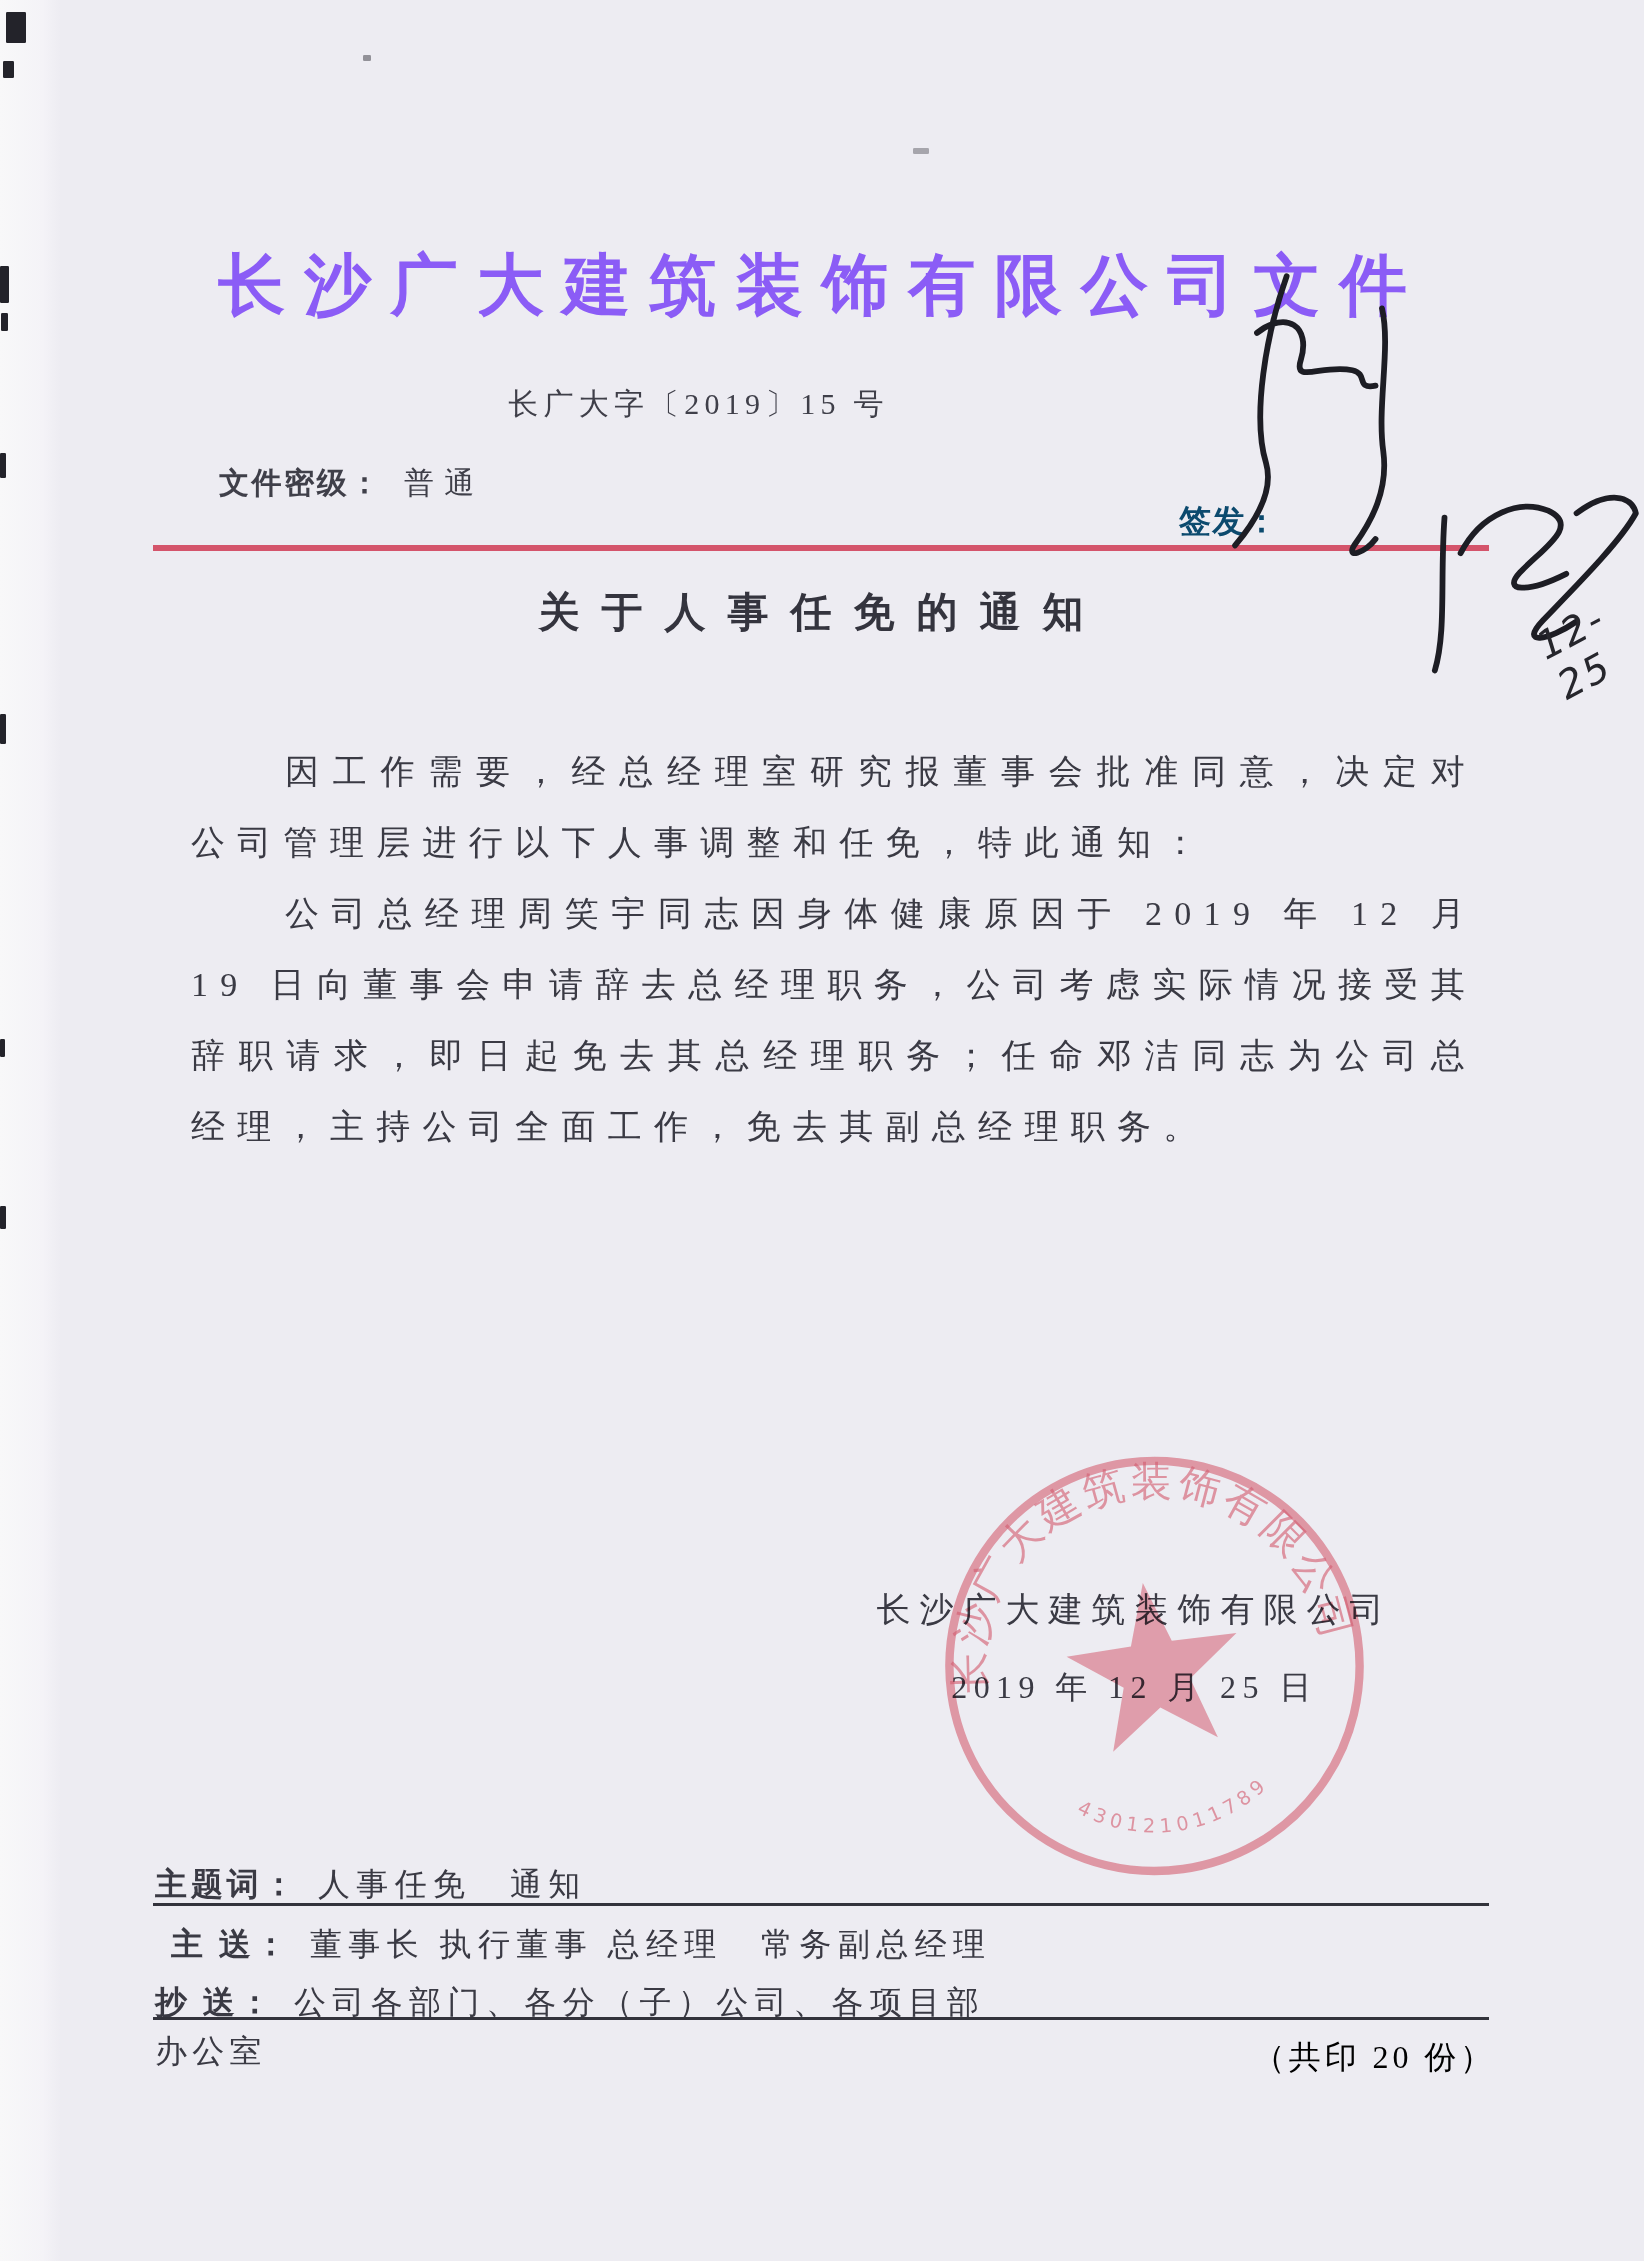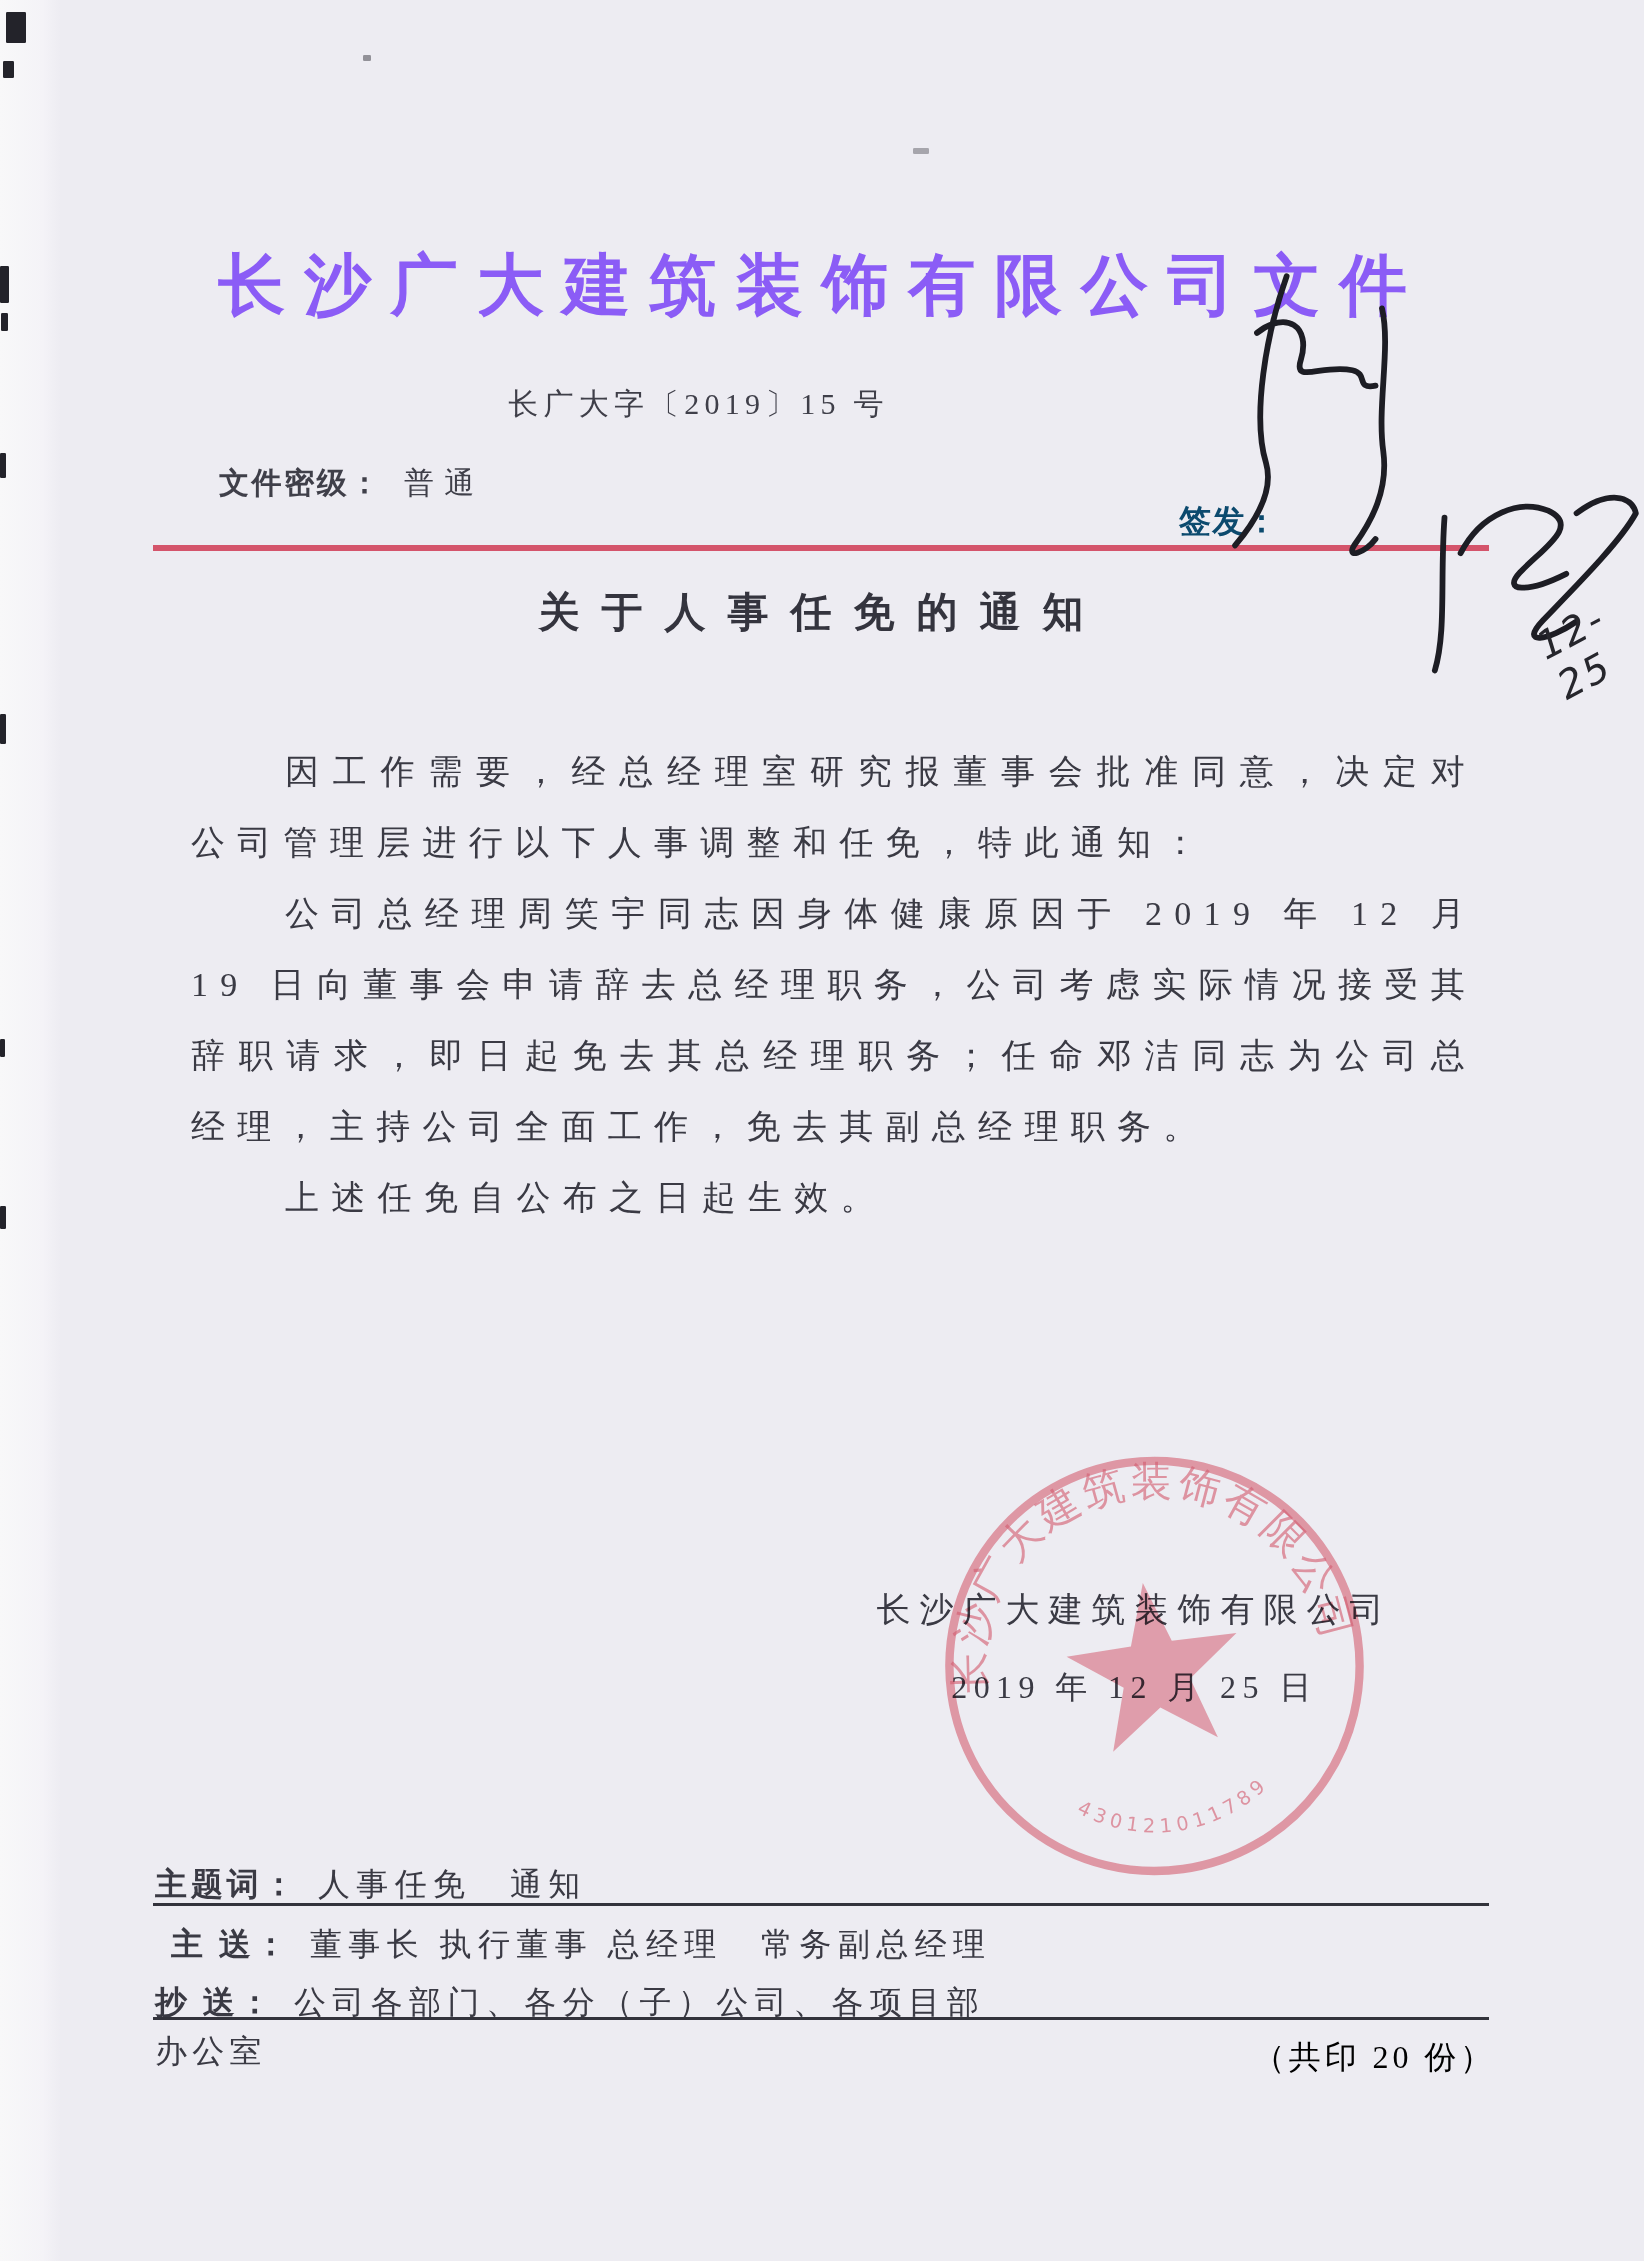--- a/index.html
+++ b/index.html
@@ -83,21 +83,20 @@
     <path d="M395 415 C388 510 398 592 380 652 M420 470 C452 408 512 386 556 404 C606 428 548 462 512 500 C484 530 524 532 584 502 M600 408 C648 372 686 380 692 408 C668 452 600 520 548 574 C510 614 556 606 600 576"></path>
   </g>
 </svg>
 <div class="abs hand-date">12-25</div>
 
 <div class="abs notice-title">关于人事任免的通知</div>
 
 <div class="abs body-block">
   <p>因工作需要，经总经理室研究报董事会批准同意，决定对公司管理层进行以下人事调整和任免，特此通知：</p>
   <p>公司总经理周笑宇同志因身体健康原因于 2019 年 12 月 19 日向董事会申请辞去总经理职务，公司考虑实际情况接受其辞职请求，即日起免去其总经理职务；任命邓洁同志为公司总经理，主持公司全面工作，免去其副总经理职务。</p>
-  <p>上述任免自公布之日起生效。</p>
 </div>
 
 <div class="abs sig-company">长沙广大建筑装饰有限公司</div>
 <div class="abs sig-date">2019 年 12 月 25 日</div>
 
 <svg class="abs stamp" width="445" height="458" viewBox="0 0 690 710">
   <g transform="rotate(-8 345 358)" fill="none">
     <circle cx="345" cy="358" r="318" stroke="#e04f63" stroke-width="13" opacity="0.6"></circle>
     <polygon points="345,228 377,323 478,325 397,385 427,481 345,423 263,481 293,385 212,325 313,323" fill="#e04f63" opacity="0.55" stroke="none"></polygon>
     <path id="seal-arc-top" d="M 137 523 A 265 265 0 1 1 553 523" fill="none"></path>

